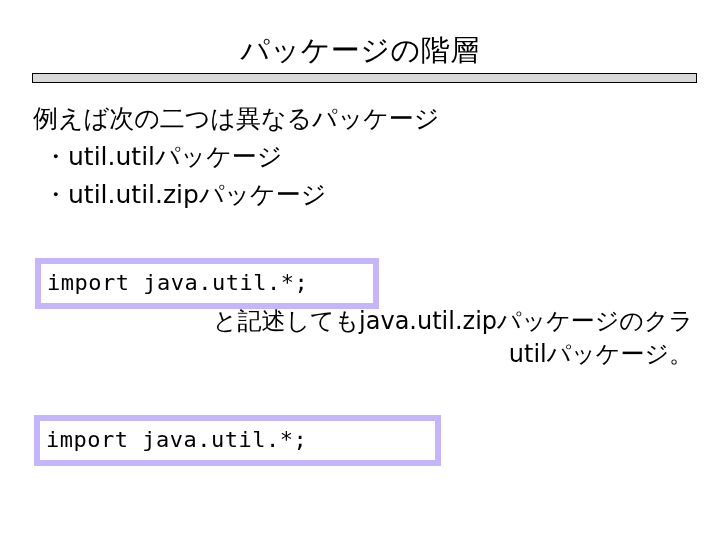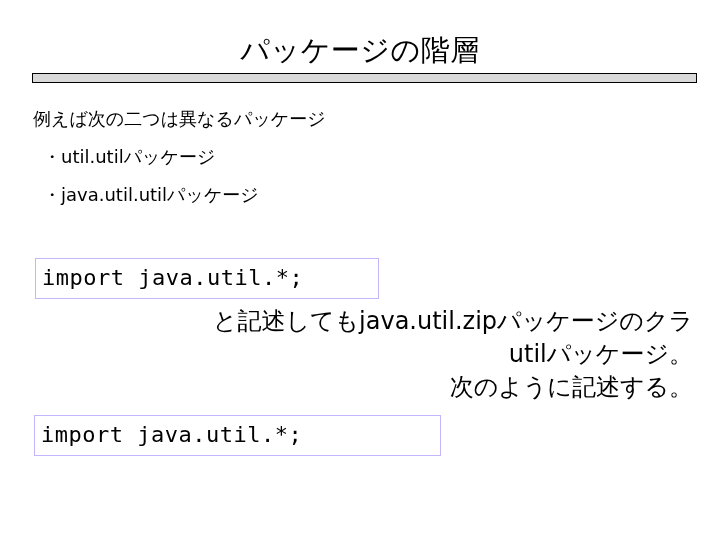--- a/index.html
+++ b/index.html
@@ -52,33 +52,33 @@
 
   
   .body-block {
     position: absolute;
     left: 33px;
     top: 100px;
     width: 660px;
   }
   .body-line {
     font-family: "DejaVu Sans", "Liberation Sans", sans-serif;
-    font-size: 18px;
+    font-size: 25px;
     line-height: 38px;
     color: #000000;
     white-space: pre;
   }
   .body-line.indent {
     padding-left: 10px;
   }
 
   
   .code-box {
     position: absolute;
-    border: 1px solid #c4b5fd;
+    border: 6px solid #c4b5fd;
     background: #ffffff;
     box-sizing: border-box;
     padding: 3px 6px 4px 6px;
   }
   .code-box-1 {
     left: 35px;
     top: 258px;
     width: 344px;
   }
   .code-box-2 {
@@ -116,30 +116,29 @@
 
 <div class="slide">
 
   <div class="slide-title">パッケージの階層</div>
 
   <div class="title-rule"></div>
 
   <div class="body-block">
     <div class="body-line">例えば次の二つは異なるパッケージ</div>
     <div class="body-line indent">・util.utilパッケージ</div>
-    <div class="body-line indent">・java.util.utilパッケージ</div>
+    <div class="body-line indent">・util.util.zipパッケージ</div>
   </div>
 
   <div class="code-box code-box-1">
     <div class="code-line">import java.util.*;</div>
   </div>
 
   <div class="explain-block">
     <div class="explain-line">と記述してもjava.util.zipパッケージのクラ</div>
     <div class="explain-line">utilパッケージ。</div>
-    <div class="explain-line">次のように記述する。</div>
   </div>
 
   <div class="code-box code-box-2">
     <div class="code-line">import java.util.*;</div>
   </div>
 
 </div>
 
 </body></html>

